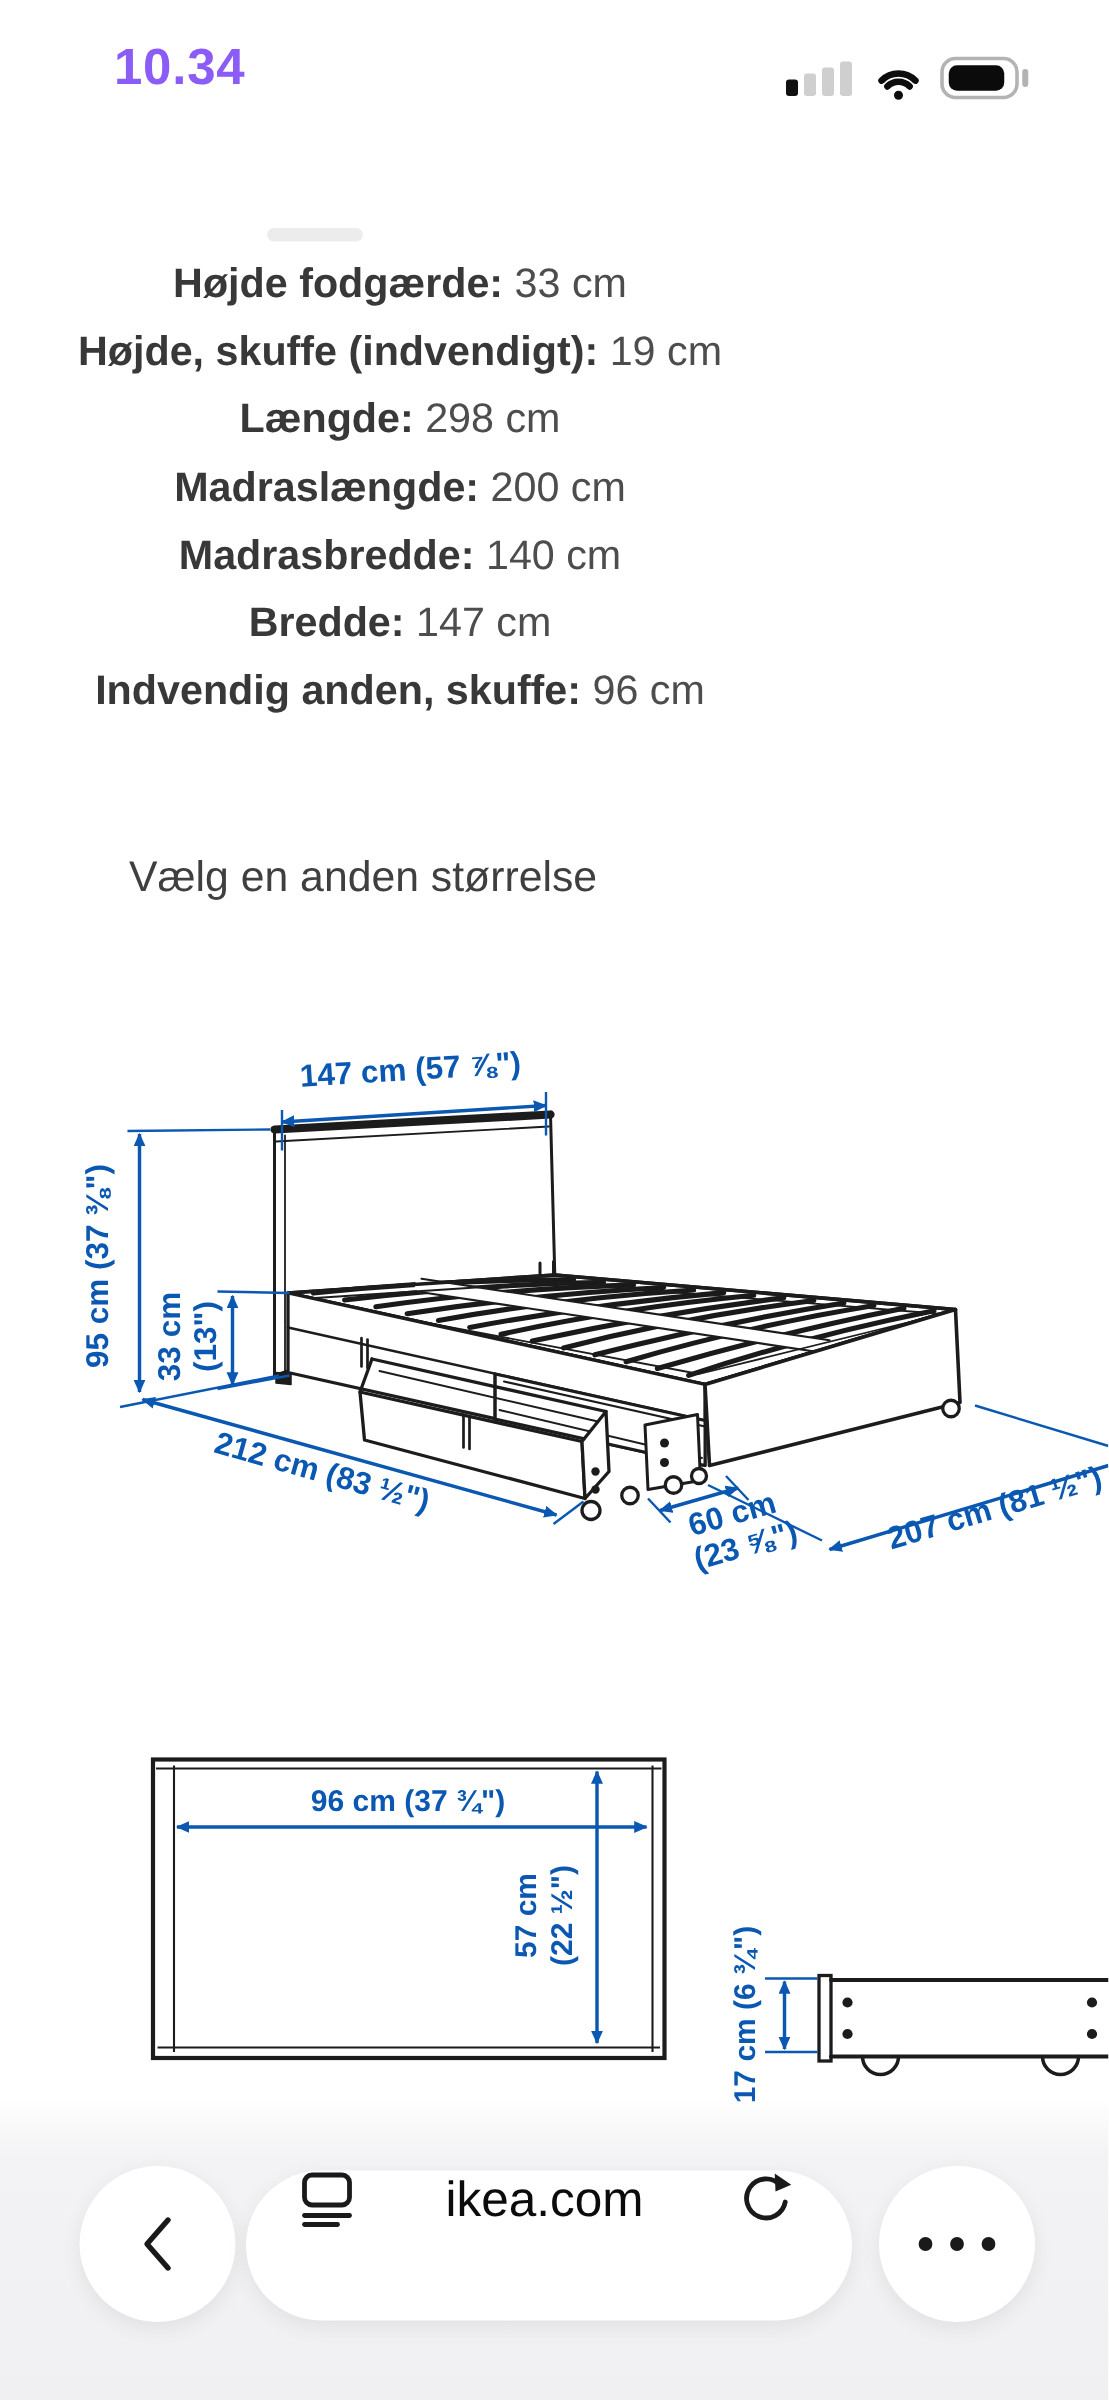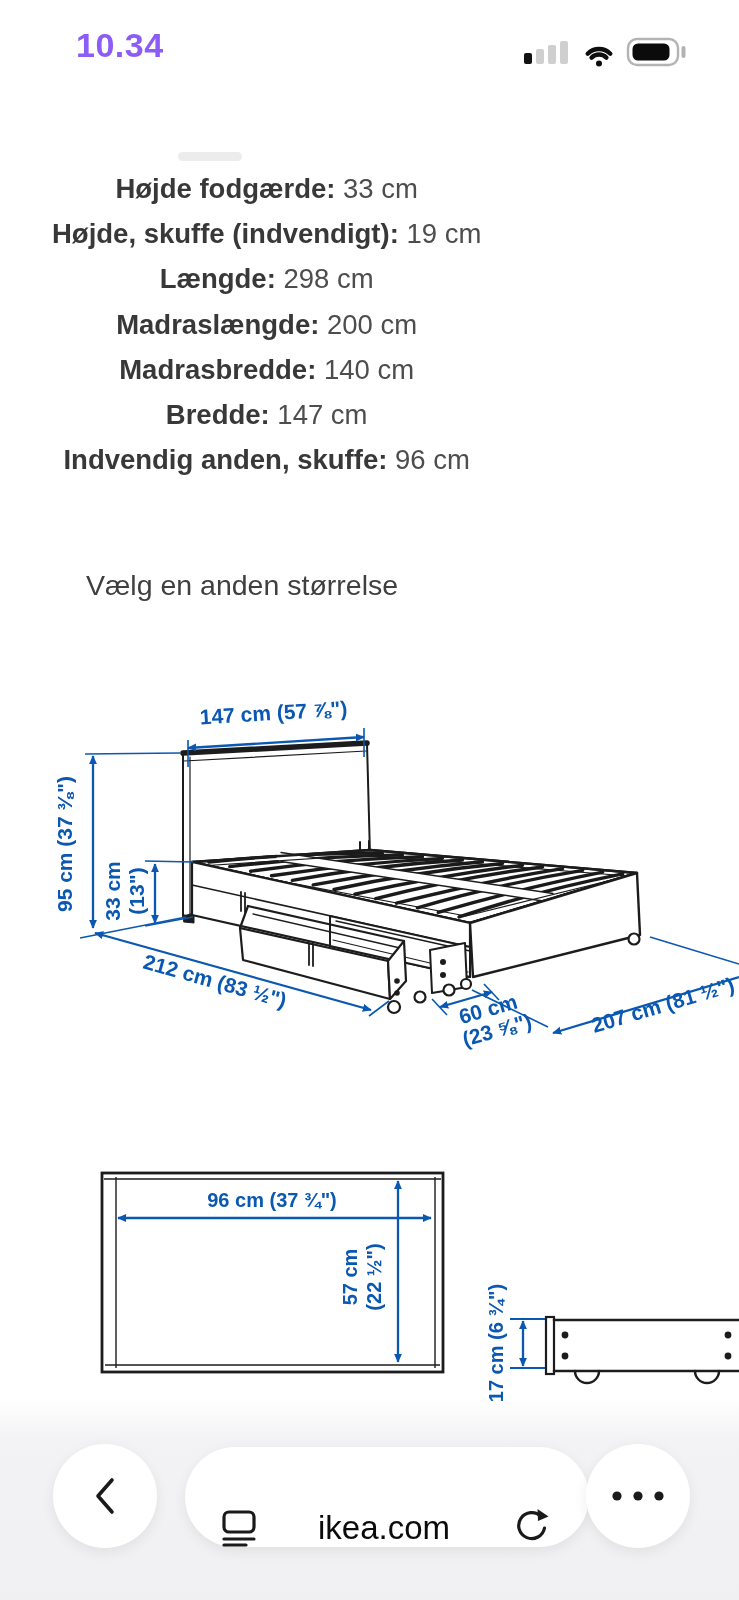--- a/index.html
+++ b/index.html
@@ -20,22 +20,22 @@
   #diagram{left:0;top:640px;}
   .blue-t{fill:#0a58b2;font-weight:700;font-size:21px;text-anchor:middle;}
   .blue-t.sm{font-size:20px;}
   
   #toolbar-bg{left:0;top:1398px;width:739px;height:202px;
       background:linear-gradient(180deg, rgba(243,243,245,0) 0%, #f3f3f5 20%, #f0f0f3 100%);}
   .tb-circle{width:104px;height:104px;border-radius:52px;background:#fff;top:1444px;
       box-shadow:0 4px 14px rgba(0,0,0,.07);display:flex;align-items:center;justify-content:center;}
   #back-btn{left:53px;}
   #more-btn{left:586px;}
-  #url-pill{left:185px;top:1447px;width:404px;height:100px;border-radius:50px;background:#fff;
-      box-shadow:0 4px 14px rgba(0,0,0,.07);display:flex;align-items:flex-end;}
+  #url-pill{left:164px;top:1447px;width:404px;height:100px;border-radius:50px;background:#fff;
+      box-shadow:0 4px 14px rgba(0,0,0,.07);display:flex;align-items:flex-start;}
   #url-text{flex:1;text-align:center;font-size:33px;color:#0b0b0b;}
   #page-icon{margin-left:36px;}
   #reload-icon{margin-right:38px;}
 </style>
 </head>
 <body>
 
 <div class="abs" id="time">10.34</div>
 <svg class="abs" style="left:524px;top:24px" width="170" height="44" viewBox="0 0 170 44">
   <g>

